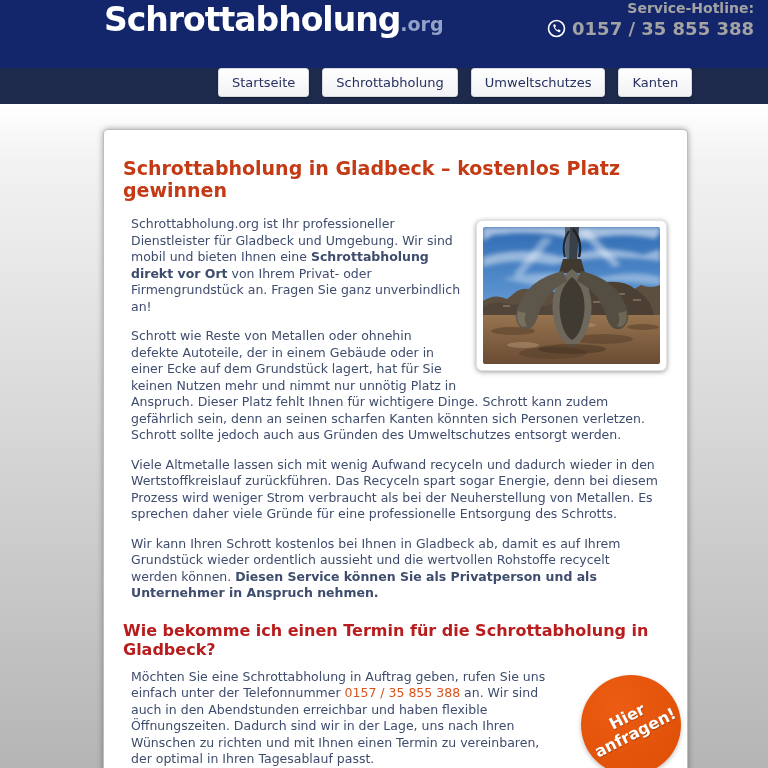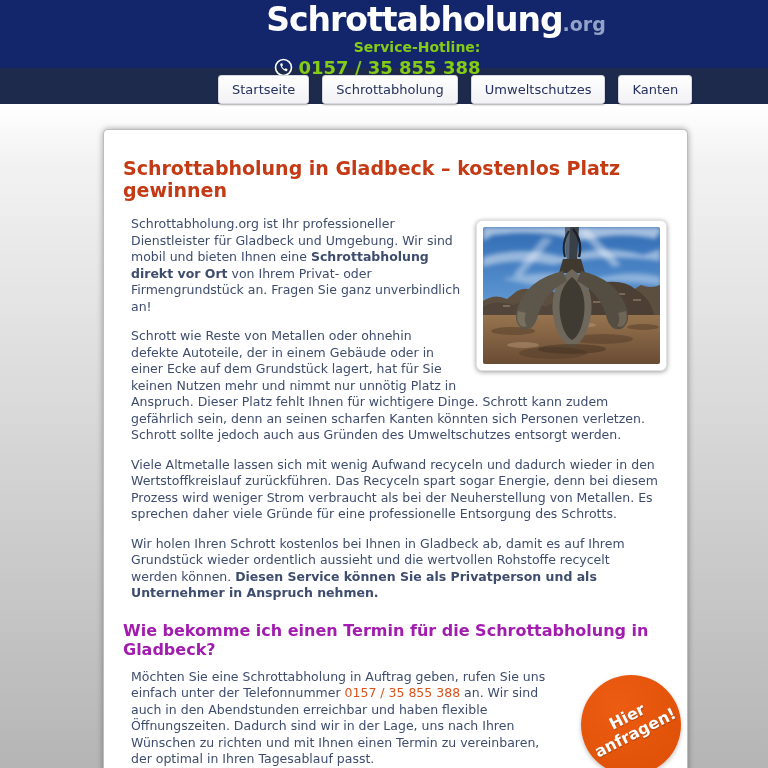--- a/index.html
+++ b/index.html
@@ -1,37 +1,37 @@
 <!DOCTYPE html>
 <html lang="de"><head>
 <meta charset="utf-8">
 <style>
   * { margin:0; padding:0; box-sizing:border-box; }
   html,body { width:768px; height:768px; overflow:hidden; }
   body { font-family:"DejaVu Sans","Liberation Sans",sans-serif; background:#fff; }
 
   
-  .header { height:68px; background:#14266b; display:flex; align-items:center; justify-content:space-between;flex-direction:column; }
+  .header { height:68px; background:#14266b; display:flex; align-items:flex-start; justify-content:space-between; }
   .logo { margin-left:104px; color:#fff; font-weight:bold; font-size:33px; letter-spacing:-1px; cursor:pointer; }
   .logo .suffix { font-size:19px; font-weight:bold; color:#93a2c9; letter-spacing:0; }
-  .hotline { margin-right:14px; text-align:right; color:#84cc16; }
+  .hotline { margin-right:14px; text-align:right; color:#a3a3a3; }
   .hotline-label { font-size:14px; font-weight:bold; margin-bottom:2px; }
   .hotline-number { font-size:18px; font-weight:bold; display:flex; align-items:center; gap:6px; justify-content:flex-end; }
   .phone-icon svg { display:block; }
 
   
-  .nav { height:36px; background:#1d2a4c; display:flex; align-items:flex-end; gap:13px; padding-left:218px; }
+  .nav { height:36px; background:#1d2a4c; display:flex; align-items:flex-start; gap:13px; padding-left:218px; }
   .nav-btn { background:linear-gradient(#ffffff,#f2f2f6); color:#25315e; font-family:inherit; font-size:13px; padding:6px 13px; border:1px solid #d8d8e0; border-radius:3px; box-shadow:0 1px 2px rgba(0,0,0,.35); cursor:pointer; white-space:nowrap; }
 
   
   .page { height:743px; background:linear-gradient(#ffffff 0%, #f2f2f2 8%, #adadad 100%); padding-top:25px; }
   .card { margin-left:103px; width:585px; height:800px; background:#fff; border:1px solid #bdbdbd; border-bottom:none; border-radius:5px 5px 0 0; box-shadow:0 0 6px rgba(0,0,0,.35); padding:21px 20px 0 19px; }
 
   h1.title { font-size:19px; color:#c43a14; margin:6px 0 15px; letter-spacing:0; }
-  h2.section { font-size:16px; color:#a21caf; margin:19px 0 10px; clear:both; }
+  h2.section { font-size:16px; color:#b91c1c; margin:19px 0 10px; clear:both; }
   p.body { font-size:12.5px; line-height:16.5px; color:#3e4c6d; margin:0 8px 13px; }
   .seg-b { font-weight:bold; }
   .seg-accent { color:#d9541c; }
 
   
   .photo-frame { float:right; width:191px; margin:4px 0 10px 14px; background:#fff; border:1px solid #e2e2e2; border-radius:6px; padding:6px; box-shadow:0 1px 5px rgba(0,0,0,.4); }
   .photo-frame svg { display:block; border-radius:2px; }
   .clear { clear:both; }
 
   
@@ -143,21 +143,21 @@
             <path d="M138 100 Q146 96 143 84 L135 86 Q138 94 134 99 Z" fill="#6f6756"></path>
 
             <ellipse cx="89" cy="122" rx="34" ry="5" fill="#3c2c1e" opacity=".45"></ellipse>
           </g>
         </svg>
       </div>
       <p class="body"><span>Schrottabholung.org ist Ihr professioneller Dienstleister für Gladbeck und Umgebung. Wir sind mobil und bieten Ihnen eine </span><span class="seg-b">Schrottabholung direkt vor Ort</span><span> von Ihrem Privat- oder Firmengrundstück an. Fragen Sie ganz unverbindlich an!</span></p>
       <p class="body"><span>Schrott wie Reste von Metallen oder ohnehin defekte Autoteile, der in einem Gebäude oder in einer Ecke auf dem Grundstück lagert, hat für Sie keinen Nutzen mehr und nimmt nur unnötig Platz in Anspruch. Dieser Platz fehlt Ihnen für wichtigere Dinge. Schrott kann zudem gefährlich sein, denn an seinen scharfen Kanten könnten sich Personen verletzen. Schrott sollte jedoch auch aus Gründen des Umweltschutzes entsorgt werden.</span></p>
       <p class="body"><span>Viele Altmetalle lassen sich mit wenig Aufwand recyceln und dadurch wieder in den Wertstoffkreislauf zurückführen. Das Recyceln spart sogar Energie, denn bei diesem Prozess wird weniger Strom verbraucht als bei der Neuherstellung von Metallen. Es sprechen daher viele Gründe für eine professionelle Entsorgung des Schrotts.</span></p>
       <div class="clear"></div>
-      <p class="body"><span>Wir holen Ihren Schrott kostenlos bei Ihnen in Gladbeck ab, damit es auf Ihrem Grundstück wieder ordentlich aussieht und die wertvollen Rohstoffe recycelt werden können. </span><span class="seg-b">Diesen Service können Sie als Privatperson und als Unternehmer in Anspruch nehmen.</span></p>
+      <p class="body"><span>Wir kann Ihren Schrott kostenlos bei Ihnen in Gladbeck ab, damit es auf Ihrem Grundstück wieder ordentlich aussieht und die wertvollen Rohstoffe recycelt werden können. </span><span class="seg-b">Diesen Service können Sie als Privatperson und als Unternehmer in Anspruch nehmen.</span></p>
     </div>
 
     <h2 class="section">Wie bekomme ich einen Termin für die Schrottabholung in Gladbeck?</h2>
 
     <div>
       <div class="badge">
         <div class="badge-text">
           <span>Hier</span><br>
           <span>anfragen!</span>
         </div>

